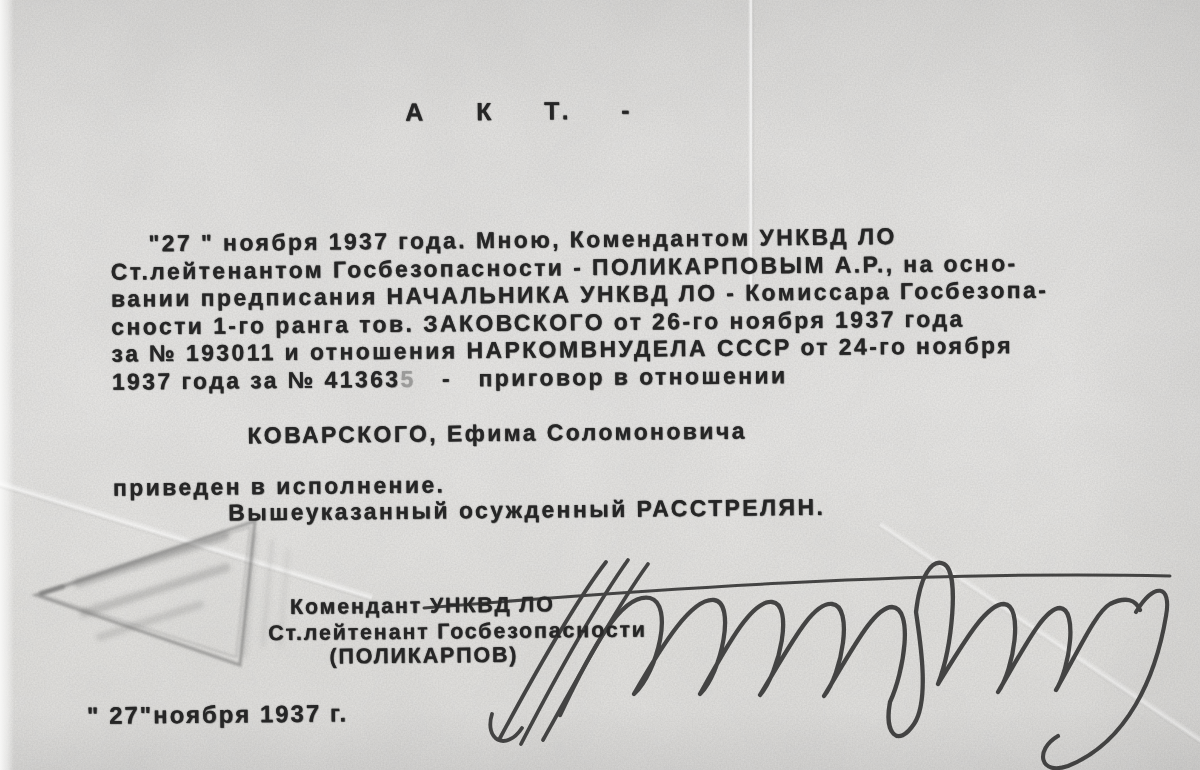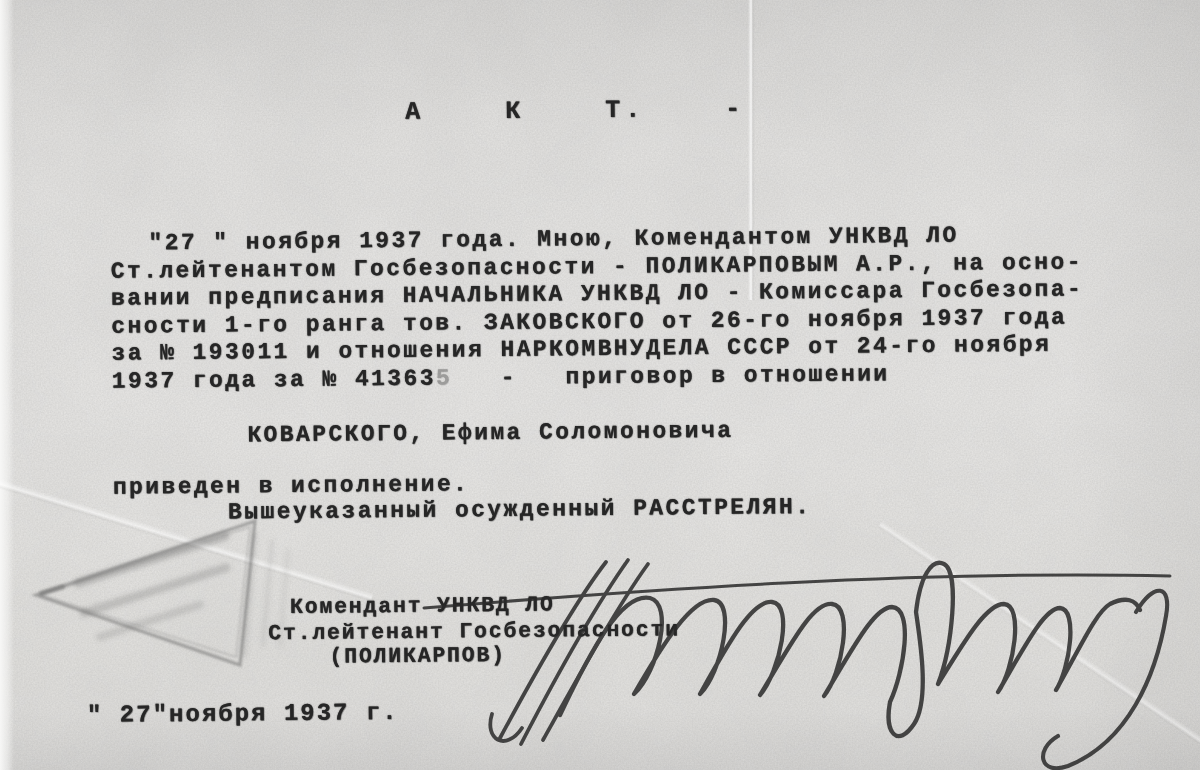--- a/index.html
+++ b/index.html
@@ -1,19 +1,19 @@
 <!DOCTYPE html>
 <html><head>
 <meta charset="utf-8">
 <style>
   html,body{margin:0;padding:0;background:#555;}
   .page{
     position:relative;width:1200px;height:770px;overflow:hidden;
     background:linear-gradient(180deg,#e3e2e0 0%,#e9e8e6 28%,#ebeae8 55%,#e6e5e2 85%,#e2e1df 100%);
-    font-family:Liberation Mono, monospace;
+    font-family:Liberation Sans, sans-serif;
   }
   .layer{position:absolute;left:0;top:0;width:100%;height:100%;pointer-events:none;}
   .shade-right{position:absolute;top:0;right:0;width:130px;height:100%;
     background:linear-gradient(90deg,rgba(90,90,90,0) 0%,rgba(90,90,90,0.07) 100%);}
   .shade-top{position:absolute;top:0;left:0;width:100%;height:130px;
     background:linear-gradient(180deg,rgba(100,100,100,0.06),rgba(100,100,100,0));}
   .shade-bottom{position:absolute;bottom:0;left:0;width:100%;height:60px;
     background:linear-gradient(0deg,rgba(90,90,90,0.07),rgba(90,90,90,0));}
   .left-edge{position:absolute;top:0;left:0;width:14px;height:100%;
     background:linear-gradient(90deg,#f7f7f6 0%,rgba(247,247,246,0.55) 55%,rgba(247,247,246,0) 100%);}

